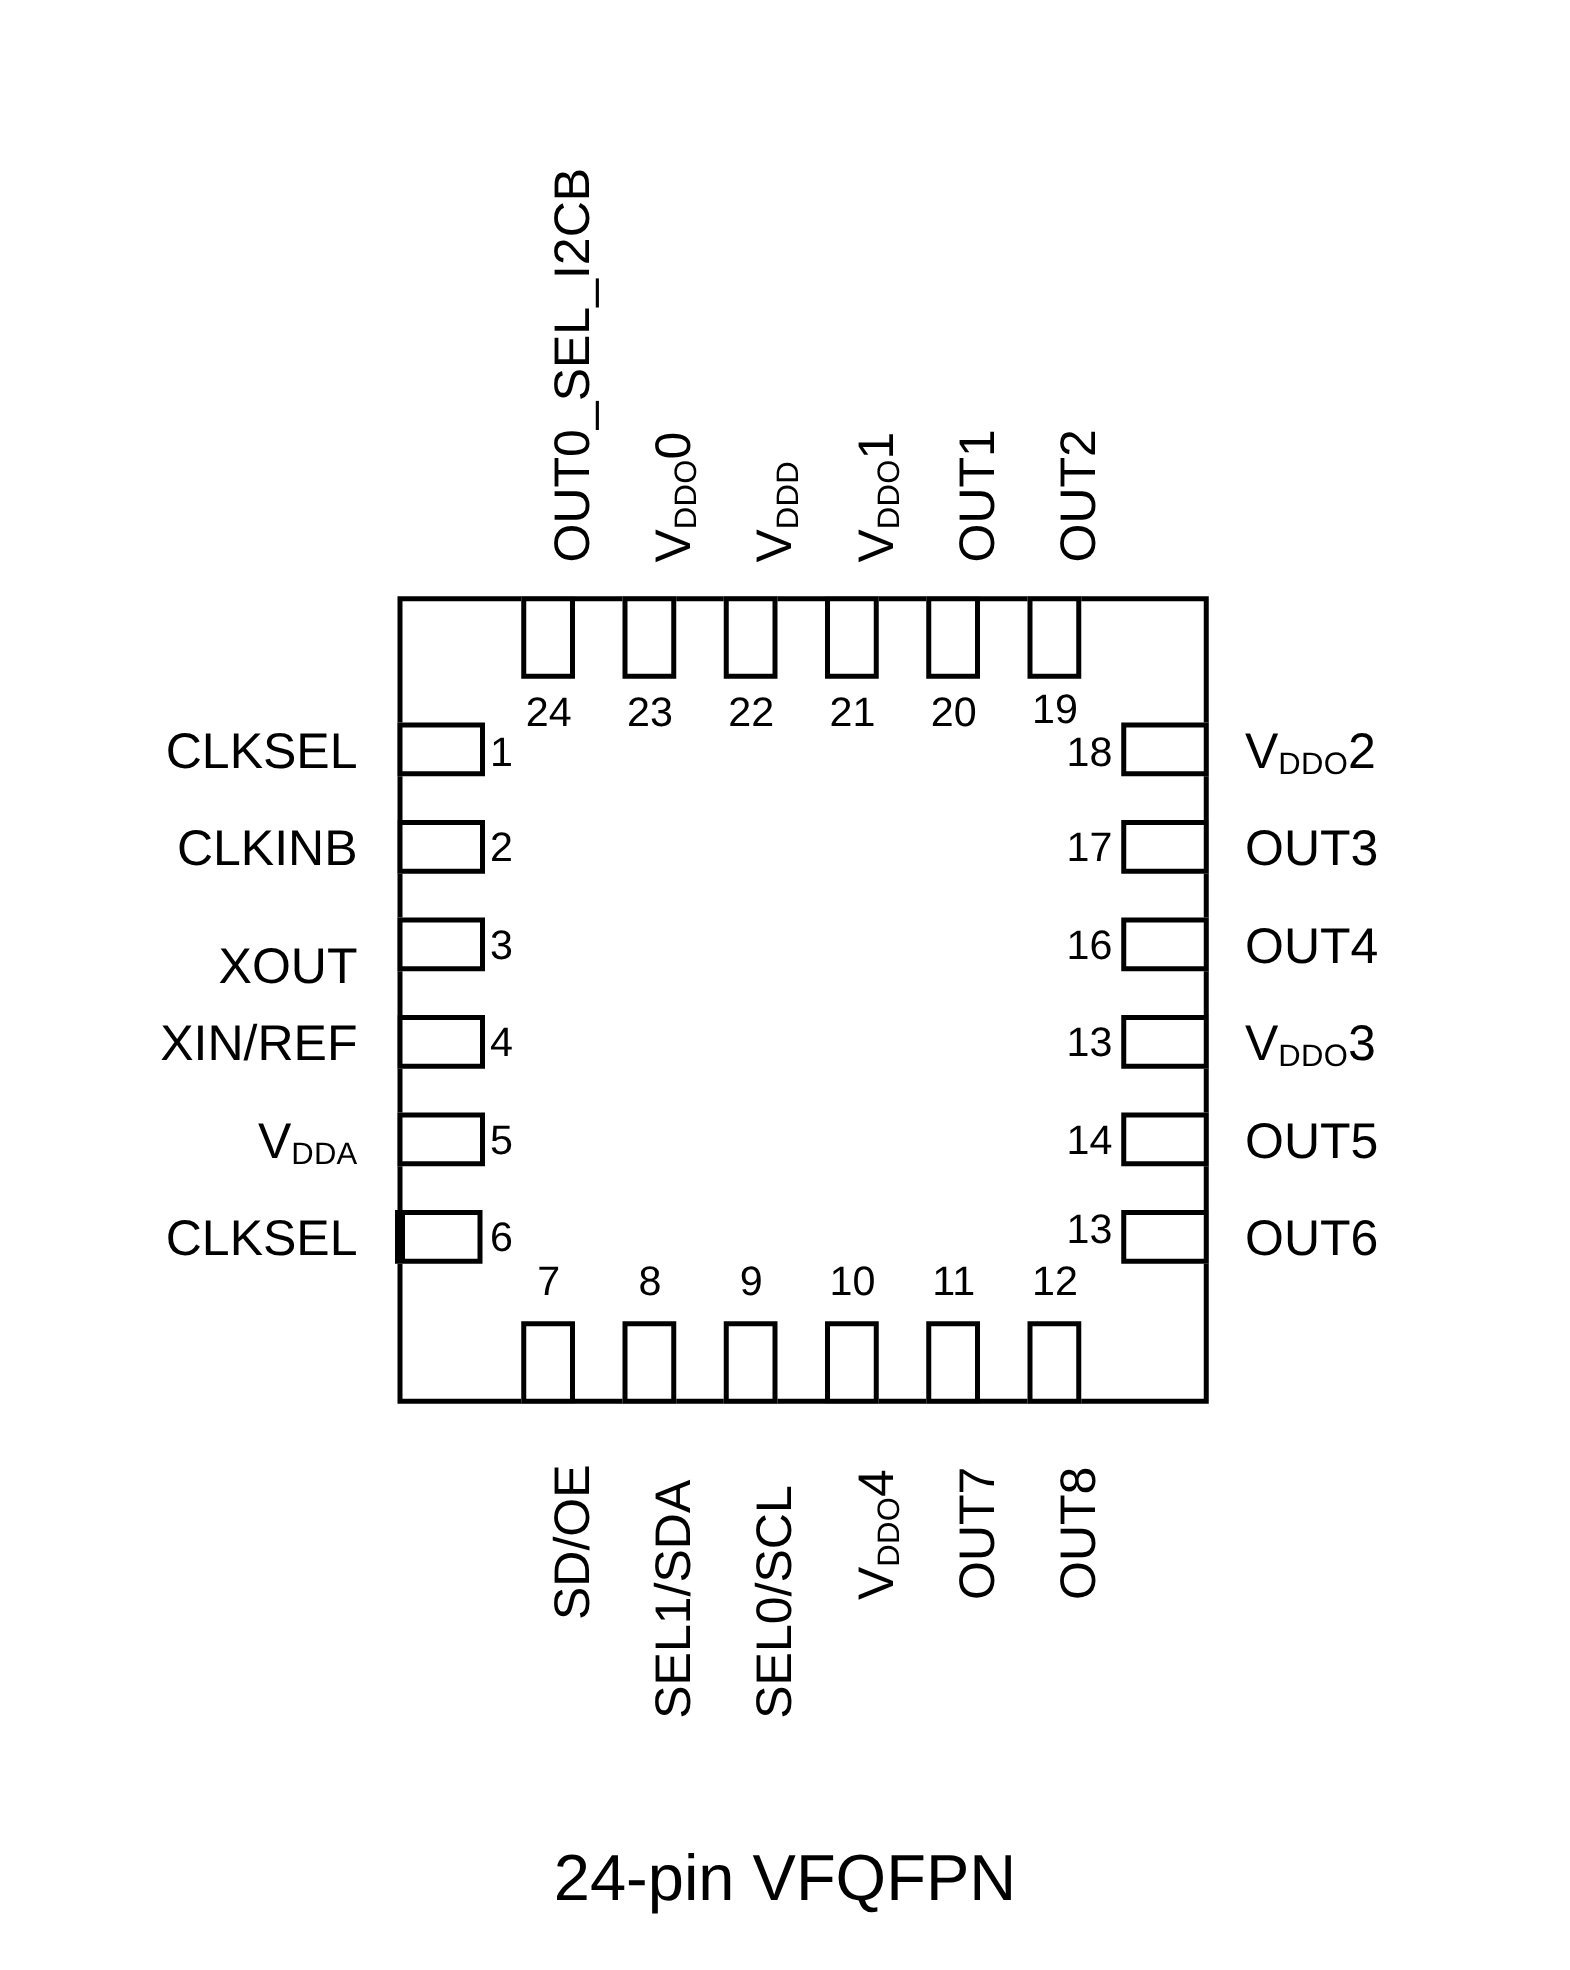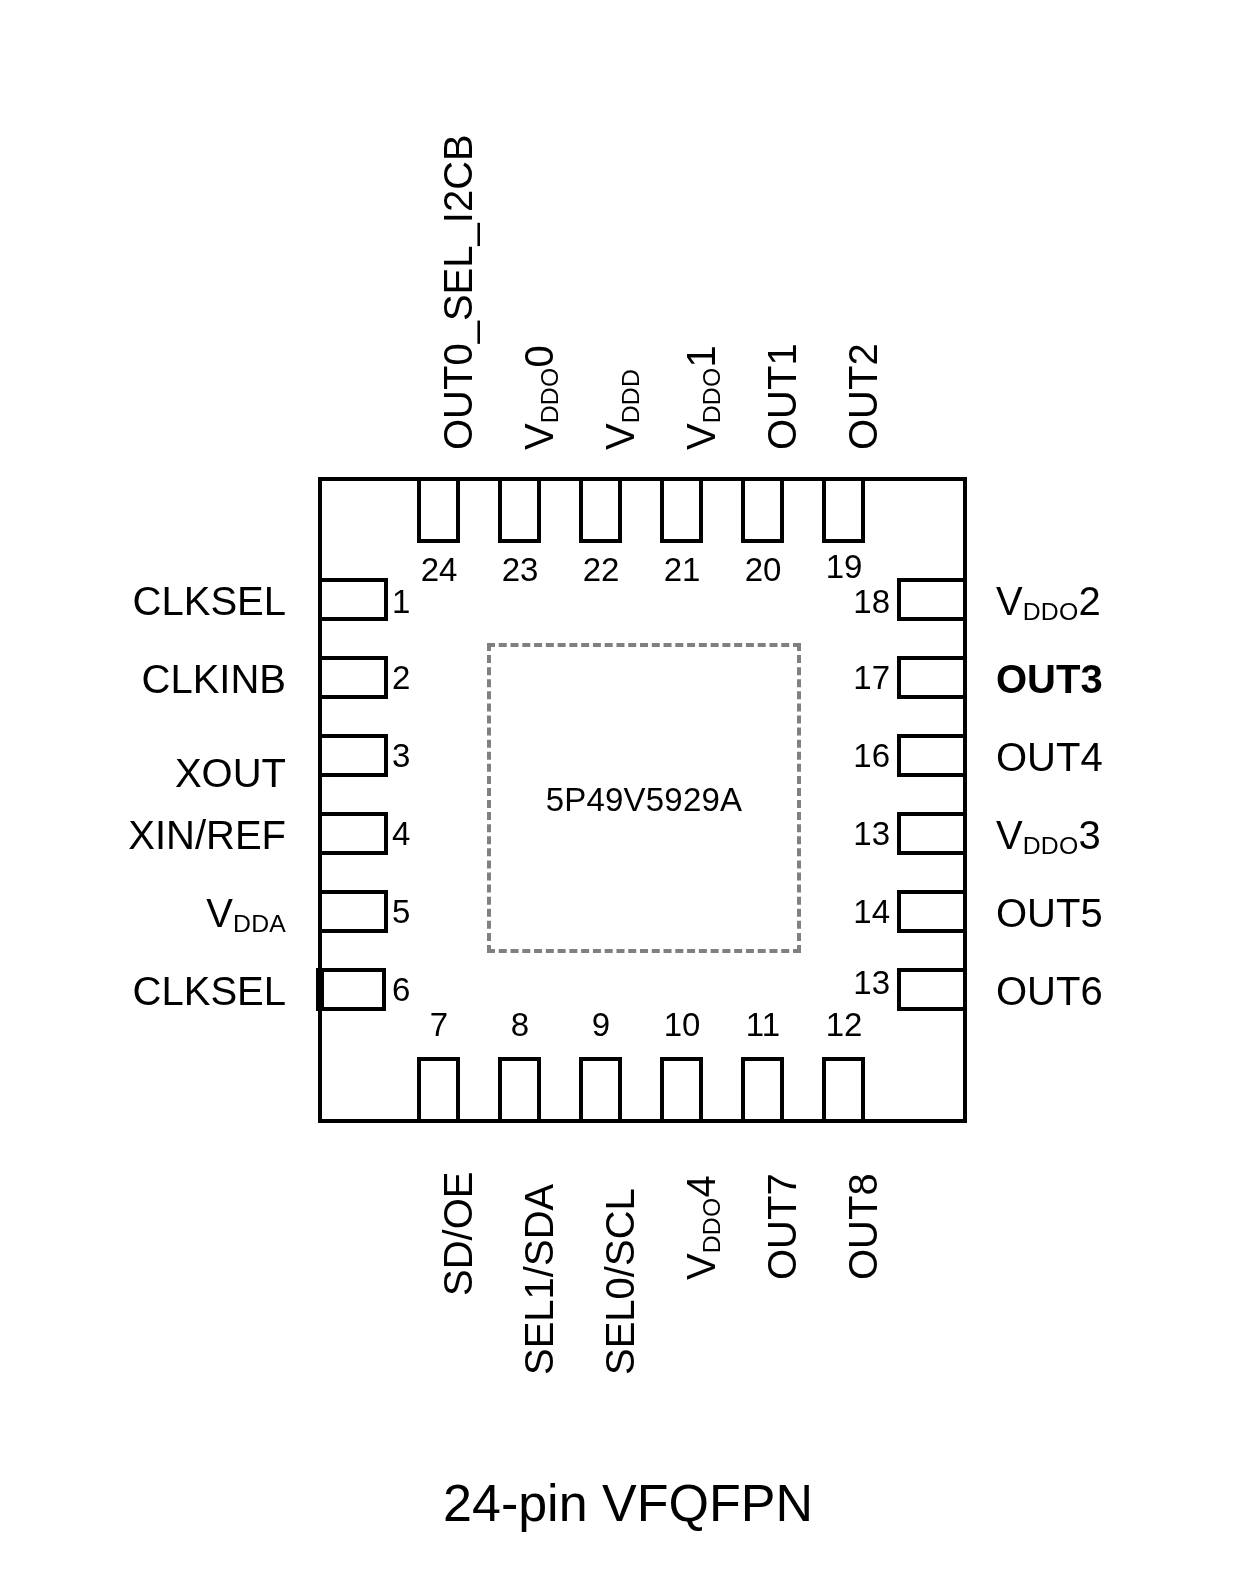--- a/index.html
+++ b/index.html
@@ -112,23 +112,20 @@
     color: #000000;
   }
 </style>
 </head>
 <body>
 
 <div id="stage">
 
   <div class="pkg-body"></div>
 
-  <div class="die-pad">
-    <div class="die-pad-label">5P49V5929A</div>
-  </div>
 
   <div class="pin v" style="left:417px; top:477px;"></div>
   <div class="pin-num top" style="left:409px; top:553px;">24</div>
   <div class="sig vert" style="left:438px; top:450px;"><span>OUT0_SEL_I2CB</span></div>
 
   <div class="pin v" style="left:498px; top:477px;"></div>
   <div class="pin-num top" style="left:490px; top:553px;">23</div>
   <div class="sig vert" style="left:519px; top:450px;"><span>V</span><sub>DDO</sub><span>0</span></div>
 
   <div class="pin v" style="left:579px; top:477px;"></div>
@@ -170,21 +167,21 @@
   <div class="pin h" style="left:316px; top:968px; border-left-width:8px;"></div>
   <div class="pin-num left" style="left:392px; top:973px;">6</div>
   <div class="sig left" style="right:970px; top:971px;text-align:center;"><span>CLKSEL</span></div>
 
   <div class="pin h" style="left:897px; top:578px;"></div>
   <div class="pin-num right" style="left:848px; top:585px; width:42px;">18</div>
   <div class="sig right" style="left:996px; top:581px;"><span>V</span><sub>DDO</sub><span>2</span></div>
 
   <div class="pin h" style="left:897px; top:656px;"></div>
   <div class="pin-num right" style="left:848px; top:661px; width:42px;">17</div>
-  <div class="sig right" style="left:996px; top:659px;font-weight:bold;"><span>OUT3</span></div>
+  <div class="sig right" style="left:996px; top:659px;"><span>OUT3</span></div>
 
   <div class="pin h" style="left:897px; top:734px;"></div>
   <div class="pin-num right" style="left:848px; top:739px; width:42px;">16</div>
   <div class="sig right" style="left:996px; top:737px;"><span>OUT4</span></div>
 
   <div class="pin h" style="left:897px; top:812px;"></div>
   <div class="pin-num right" style="left:848px; top:817px; width:42px;">13</div>
   <div class="sig right" style="left:996px; top:815px;"><span>V</span><sub>DDO</sub><span>3</span></div>
 
   <div class="pin h" style="left:897px; top:890px;"></div>

